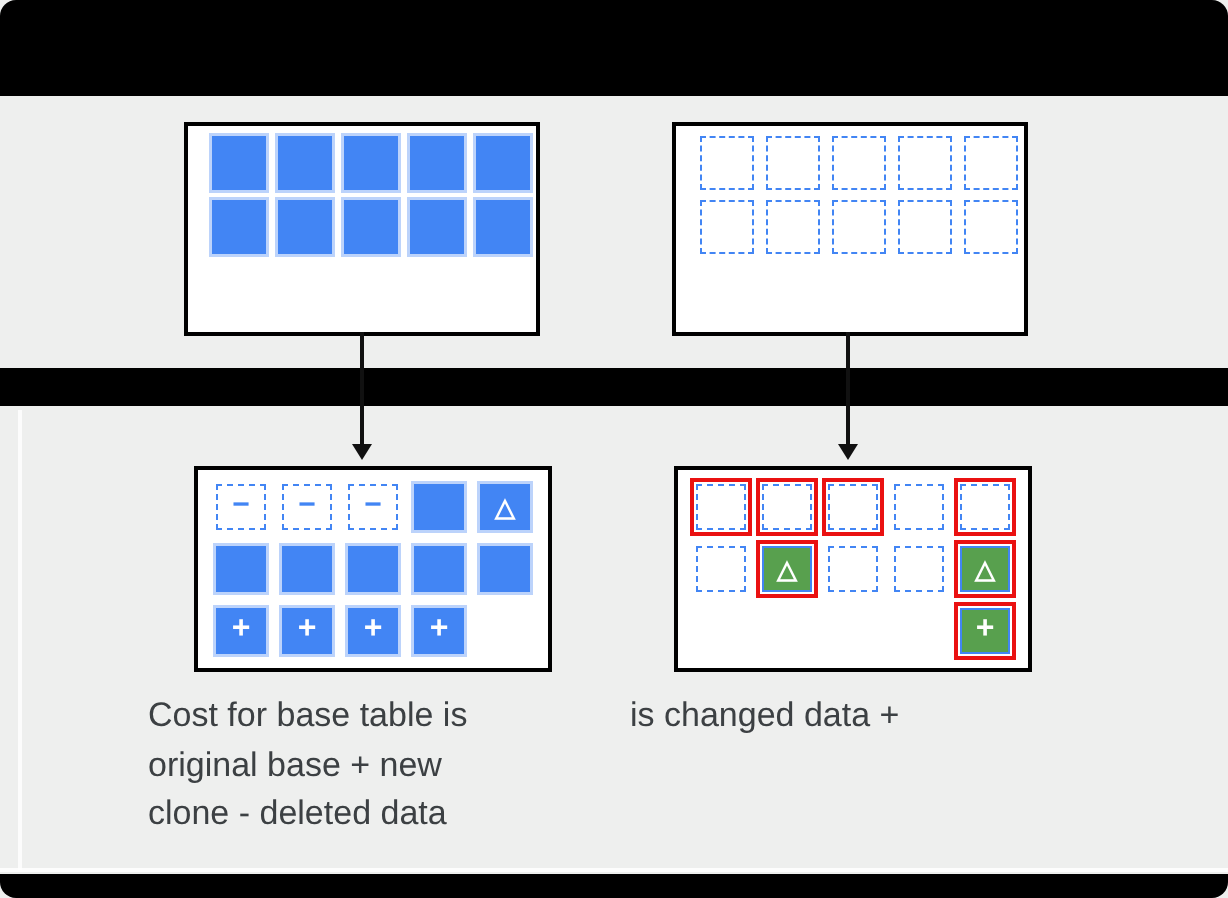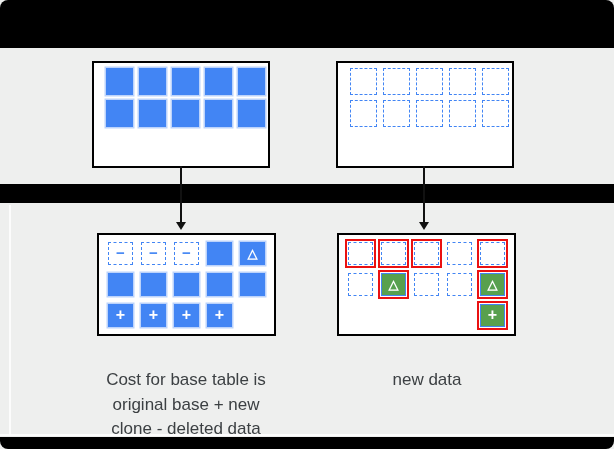--- a/index.html
+++ b/index.html
@@ -48,22 +48,22 @@
   #arrow-right-line{left:423px;top:166px;height:57px;}
   .arrow-head{
     position:absolute;width:0;height:0;
     border-left:5px solid transparent;border-right:5px solid transparent;
     border-top:8px solid #111111;
   }
   #arrow-left-head{left:176px;top:222px;}
   #arrow-right-head{left:419px;top:222px;}
 
   .caption{
-    position:absolute;width:224px;top:368px;
-    text-align:center;color:var(--text);
+    position:absolute;width:224px;top:346px;
+    text-align:left;color:var(--text);
     font-size:17px;line-height:24.5px;
   }
   #caption-left{left:74px;}
   #caption-right{left:315px;}
 </style>
 </head>
 <body>
 
 <div class="stage">
 
@@ -170,16 +170,16 @@
       </div>
   </div>
 
   <div class="caption" id="caption-left">
     <div>Cost for base table is</div>
     <div>original base + new</div>
     <div>clone - deleted data</div>
   </div>
 
   <div class="caption" id="caption-right">
-    <div>new data</div>
+    <div>is changed data +</div>
   </div>
 
 </div>
 
 </body></html>

